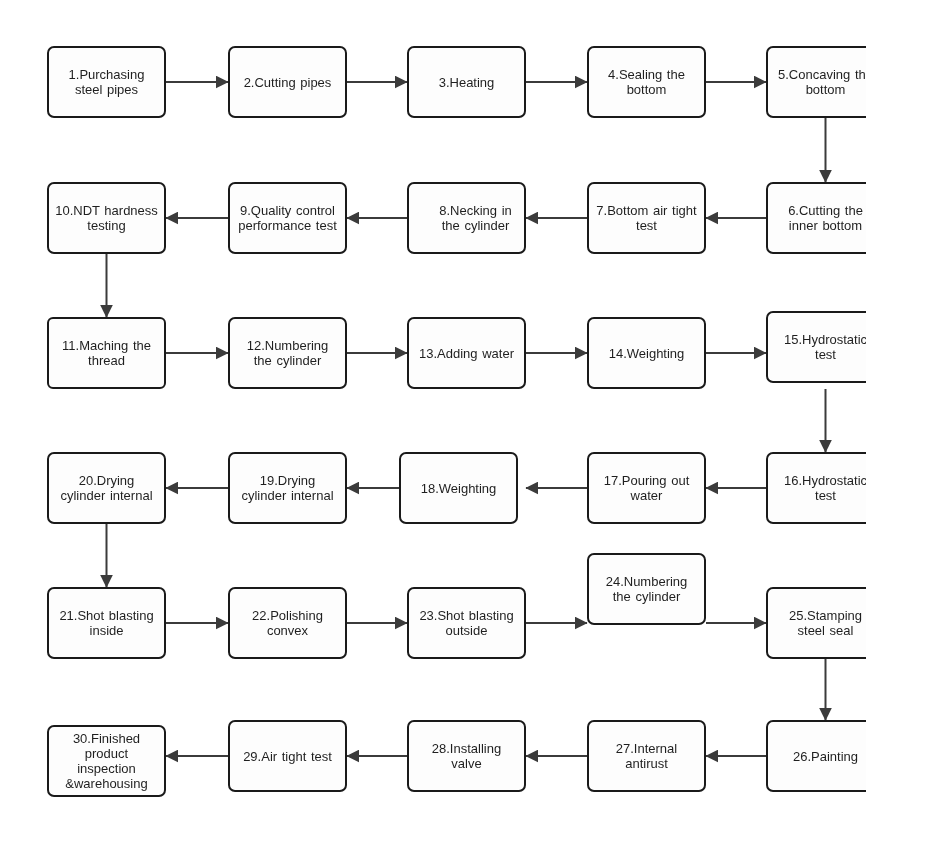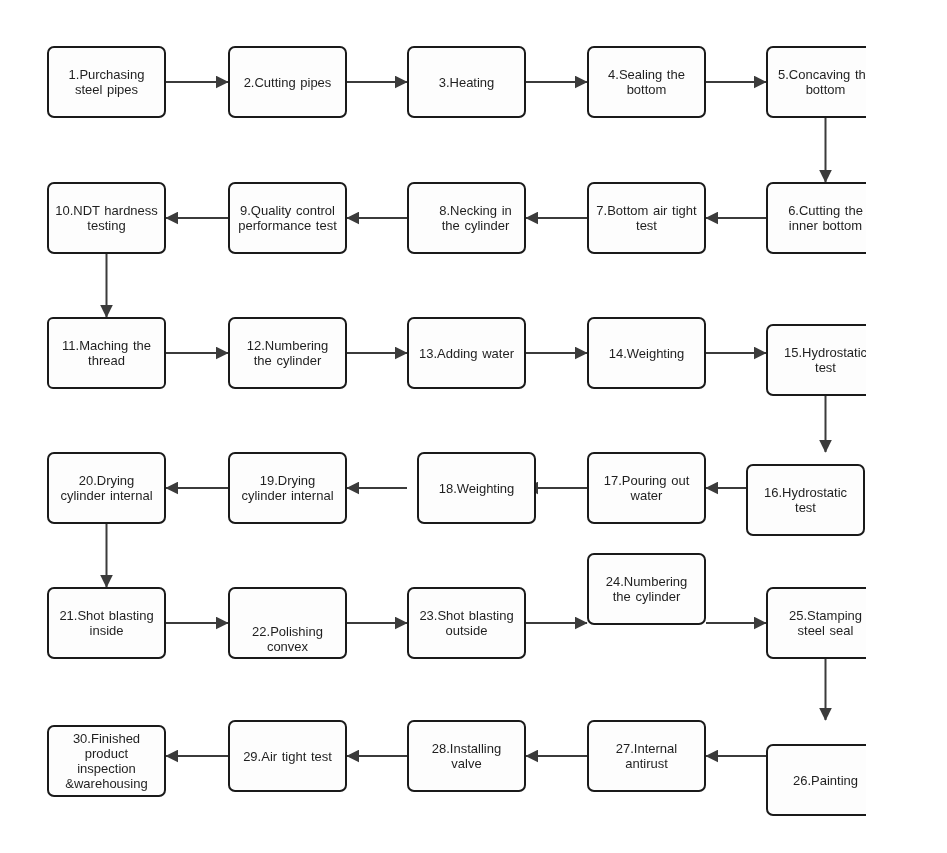--- a/index.html
+++ b/index.html
@@ -127,54 +127,54 @@
       </div>
       <div class="node" style="left: 228px; top: 317px;">
         <span class="node-label">12.Numbering the cylinder</span>
       </div>
       <div class="node" style="left: 407px; top: 317px;">
         <span class="node-label">13.Adding water</span>
       </div>
       <div class="node" style="left: 587px; top: 317px;">
         <span class="node-label">14.Weighting</span>
       </div>
-      <div class="node" style="left: 766px; top: 324px; align-items: center;">
+      <div class="node" style="left: 766px; top: 311px; align-items: center;">
         <span class="node-label">15.Hydrostatic test</span>
       </div>
-      <div class="node" style="left: 746px; top: 452px; margin-top: 12px;">
+      <div class="node" style="left: 766px; top: 452px;">
         <span class="node-label">16.Hydrostatic test</span>
       </div>
       <div class="node" style="left: 587px; top: 452px;">
         <span class="node-label">17.Pouring out water</span>
       </div>
-      <div class="node" style="left: 417px; top: 452px;">
+      <div class="node" style="left: 399px; top: 452px;">
         <span class="node-label">18.Weighting</span>
       </div>
       <div class="node" style="left: 228px; top: 452px;">
         <span class="node-label">19.Drying cylinder internal</span>
       </div>
       <div class="node" style="left: 47px; top: 452px;">
         <span class="node-label">20.Drying cylinder internal</span>
       </div>
       <div class="node" style="left: 47px; top: 587px; justify-content: flex-end;">
         <span class="node-label">21.Shot blasting inside</span>
       </div>
-      <div class="node" style="left: 228px; top: 587px; align-items: flex-end;">
+      <div class="node" style="left: 228px; top: 587px;">
         <span class="node-label">22.Polishing convex</span>
       </div>
       <div class="node" style="left: 407px; top: 587px;">
         <span class="node-label">23.Shot blasting outside</span>
       </div>
       <div class="node" style="left: 587px; top: 553px;">
         <span class="node-label">24.Numbering the cylinder</span>
       </div>
       <div class="node" style="left: 766px; top: 587px;">
         <span class="node-label">25.Stamping steel seal</span>
       </div>
-      <div class="node" style="left: 766px; top: 744px;">
+      <div class="node" style="left: 766px; top: 720px;">
         <span class="node-label">26.Painting</span>
       </div>
       <div class="node" style="left: 587px; top: 720px;">
         <span class="node-label">27.Internal antirust</span>
       </div>
       <div class="node" style="left: 407px; top: 720px;">
         <span class="node-label">28.Installing valve</span>
       </div>
       <div class="node" style="left: 228px; top: 720px;">
         <span class="node-label">29.Air tight test</span>

